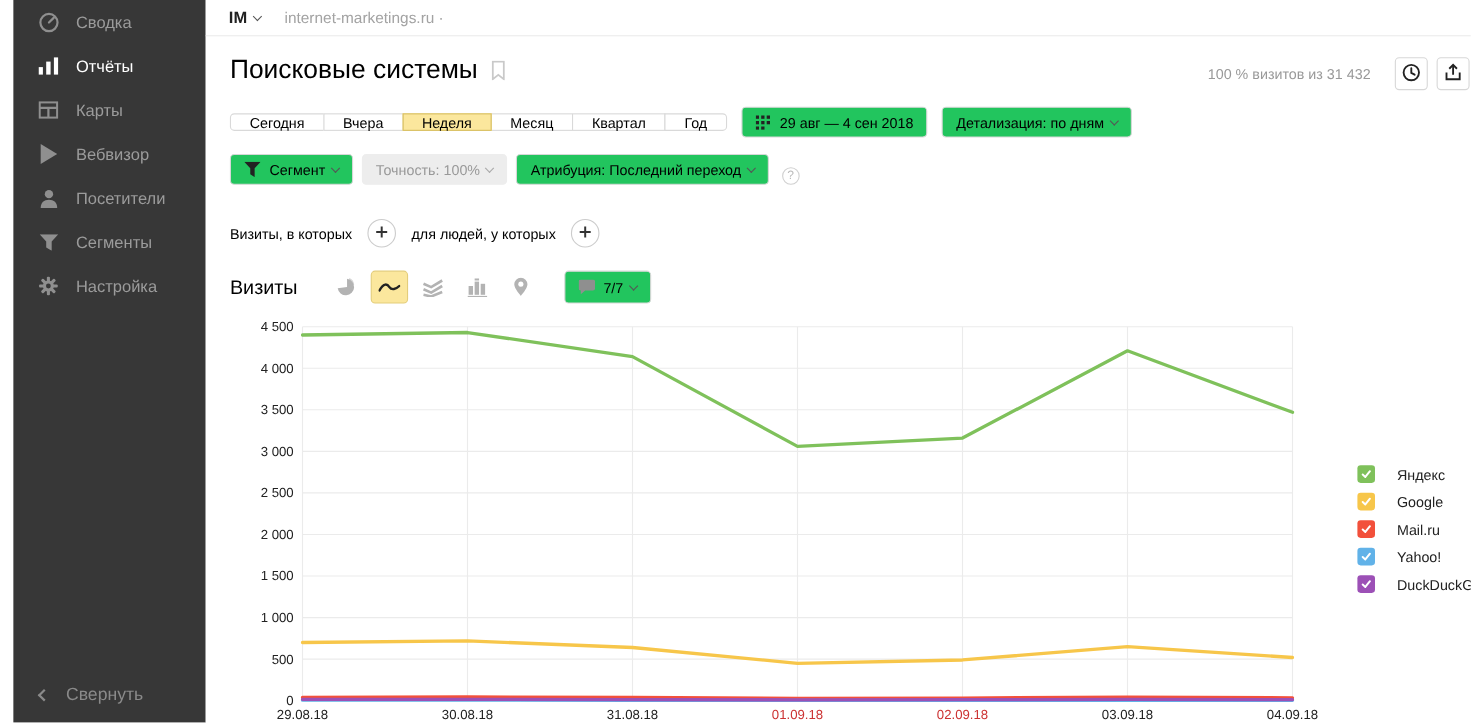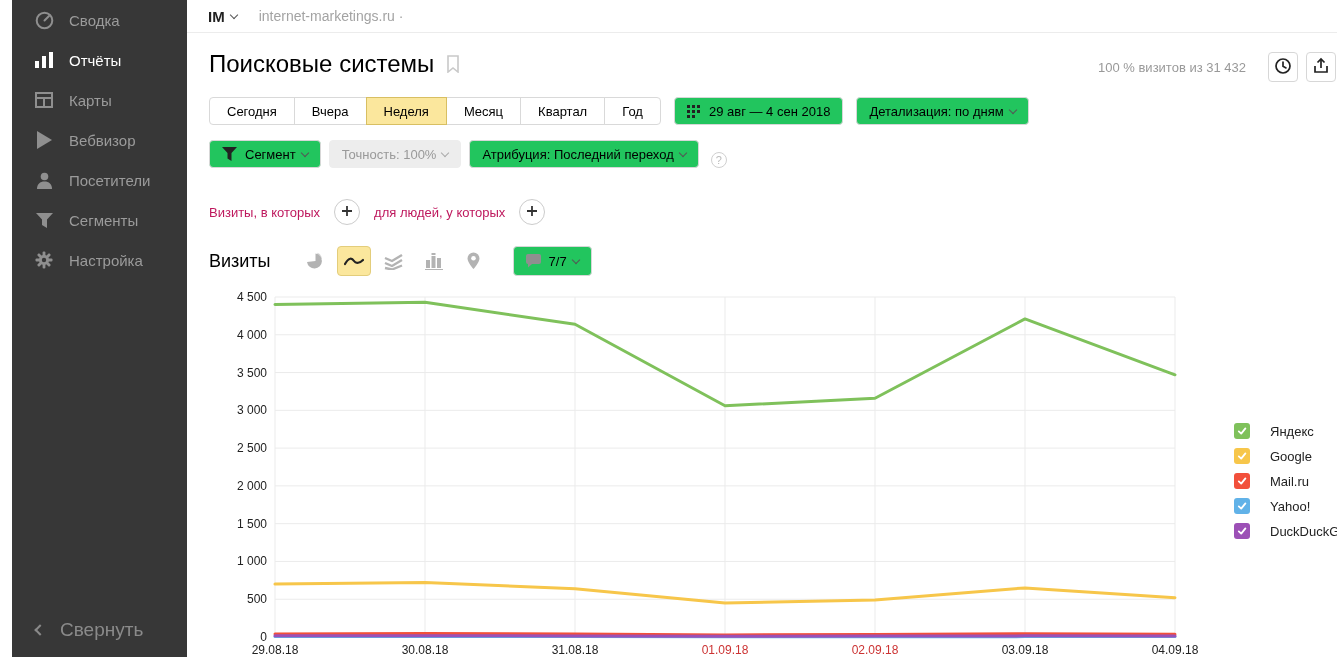--- a/index.html
+++ b/index.html
@@ -7,21 +7,21 @@
   body { font-family: "Liberation Sans", "DejaVu Sans", sans-serif; }
   .app { position:relative; width:1337px; height:657px; overflow:hidden; background:#fff;margin-left:12px; }
 
   
   .sidebar { position:absolute; left:0; top:0; width:175px; height:657px; background:#373737; }
   .side-item { display:flex; align-items:center; height:40px; padding-left:22px; cursor:pointer; color:#9b9b9b; }
   .side-item .sicon { width:20px; height:20px; margin-right:15px; color:#8f8f8f; display:flex; align-items:center; justify-content:center; }
   .side-item .slabel { font-size:15px; }
   .side-item.active { color:#fff; }
   .side-item.active .sicon { color:#fff; }
-  .collapse { position:absolute; left:24px; bottom:16px; display:flex; align-items:center; color:#8a8a8a; font-size:19px; cursor:pointer; }
+  .collapse { position:absolute; left:24px; bottom:16px; display:flex; align-items:center; color:#8a8a8a; font-size:16px; cursor:pointer; }
   .chv-left { display:inline-block; width:8px; height:8px; border-left:2px solid #8a8a8a; border-bottom:2px solid #8a8a8a; transform:rotate(45deg); margin-right:16px; }
 
   
   .main { position:absolute; left:175px; top:0; width:1162px; height:657px; background:#fff; }
 
   .topbar { position:absolute; left:0; top:0; width:100%; height:33px; border-bottom:1px solid #ececec; display:flex; align-items:center; padding-left:21px; }
   .im-label { font-size:15px; color:#222; font-weight:bold; }
   .domain { font-size:14px; color:#a3a3a3; margin-left:22px; }
   .chv { display:inline-block; width:6px; height:6px; border-right:1.5px solid #555; border-bottom:1.5px solid #555; transform:rotate(45deg); margin-left:6px; margin-bottom:2px; }
 
@@ -32,35 +32,35 @@
   .right-controls { position:absolute; right:13px; top:52px; display:flex; align-items:center; }
   .sample-label { font-size:13px; color:#999; margin-right:14px; }
   .icon-btn { width:30px; height:30px; border:1px solid #d7d7d7; border-radius:4px; background:#fff; display:flex; align-items:center; justify-content:center; cursor:pointer; margin-left:8px; }
   .save-split { display:flex; margin-left:10px; }
   .save-main { height:30px; padding:0 17px; border:1px solid #d7d7d7; border-radius:4px 0 0 4px; background:#fff; font-size:13px; color:#000; cursor:pointer; font-family:inherit; }
   .save-caret { width:32px; height:30px; border:1px solid #d7d7d7; border-left:none; border-radius:0 4px 4px 0; background:#fff; display:flex; align-items:center; justify-content:center; cursor:pointer; }
   .save-caret .chv { margin-left:0; }
 
   .row-tabs { position:absolute; left:22px; top:97px; display:flex; align-items:center; }
   .segmented { display:flex; }
-  .seg { height:28px; padding:0 17px; background:#fff; border:1px solid #d9d9d9; margin-left:-1px; font-size:13px; color:#000; cursor:pointer; font-family:inherit; }
+  .seg { height:16px; padding:0 17px; background:#fff; border:1px solid #d9d9d9; margin-left:-1px; font-size:13px; color:#000; cursor:pointer; font-family:inherit; }
   .seg:first-child { border-radius:4px 0 0 4px; margin-left:0; }
   .seg:last-child { border-radius:0 4px 4px 0; }
   .seg.sel { background:#fbe79d; border-color:#d8bf62; position:relative; z-index:1; }
   .btn { height:28px; border:1px solid #d7d7d7; border-radius:4px; background:#22c55e; display:inline-flex; align-items:center; padding:0 12px; font-size:13px; color:#000; cursor:pointer; font-family:inherit; }
   .btn .bicon { margin-right:8px; display:flex; }
   .row-tabs .btn { margin-left:13px; }
 
   .row-filters { position:absolute; left:22px; top:140px; display:flex; align-items:flex-end; }
   .row-filters .btn { margin-right:8px; }
   .btn.disabled { background:#ededed; border-color:#ededed; color:#999; }
   .btn.disabled .chv { border-color:#aaa; }
   .help-circle { width:16px; height:16px; border:1px solid #d0d0d0; border-radius:50%; color:#bbb; font-size:11px; display:flex; align-items:center; justify-content:center; margin-left:4px; cursor:pointer; }
 
-  .row-hints { position:absolute; left:22px; top:199px; display:flex; align-items:center; color:#be185d; font-size:13px; }
+  .row-hints { position:absolute; left:22px; top:199px; display:flex; align-items:center; color:#000000; font-size:13px; }
   .plus-btn { width:26px; height:26px; border:1px solid #ccc; border-radius:50%; background:#fff; display:flex; align-items:center; justify-content:center; margin:0 14px; cursor:pointer; }
 
   .row-metric { position:absolute; left:22px; top:246px; display:flex; align-items:center; }
   .metric-title { font-size:18px; color:#000; margin-right:26px; }
   .ct-icon { width:34px; height:30px; display:flex; align-items:center; justify-content:center; color:#b3b3b3; cursor:pointer; margin-right:6px; border:1px solid transparent; border-radius:4px; }
   .ct-icon.sel { background:#fbe79d; border-color:#e3cd7b; color:#222; }
   .goals-btn { height:30px; margin-left:16px; }
 
   
   .chart-wrap { position:absolute; left:35px; top:290px; }

